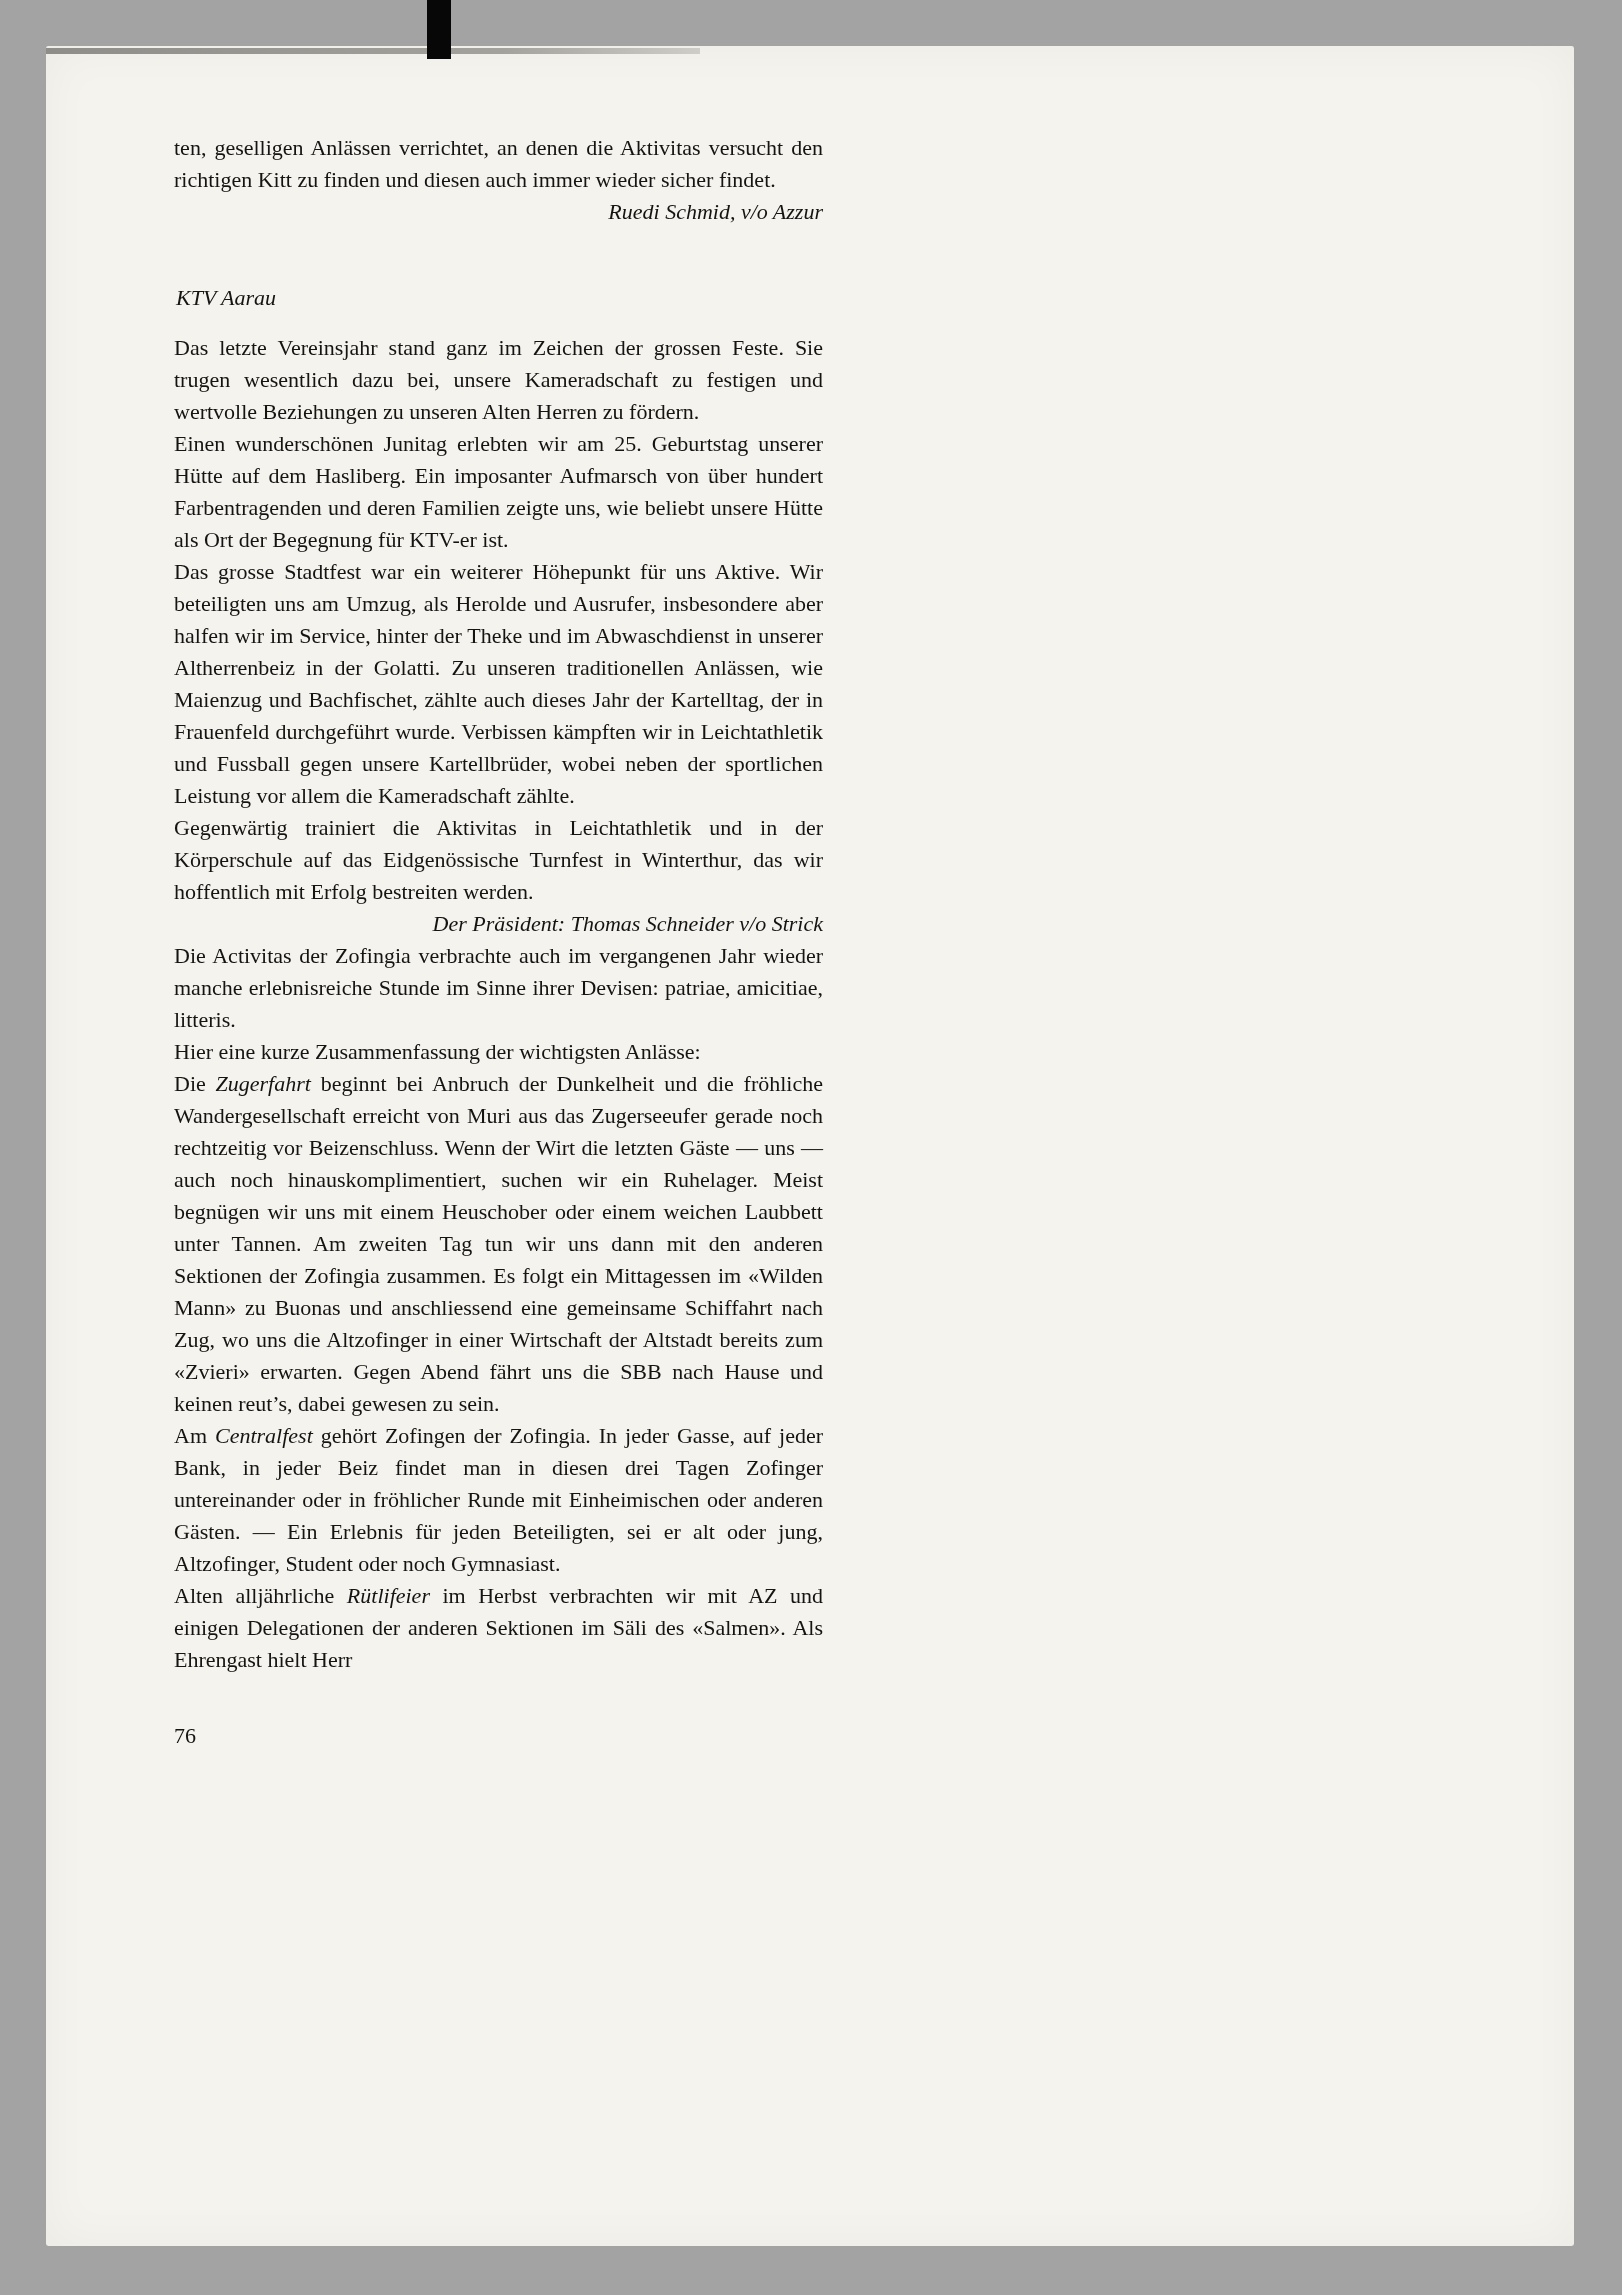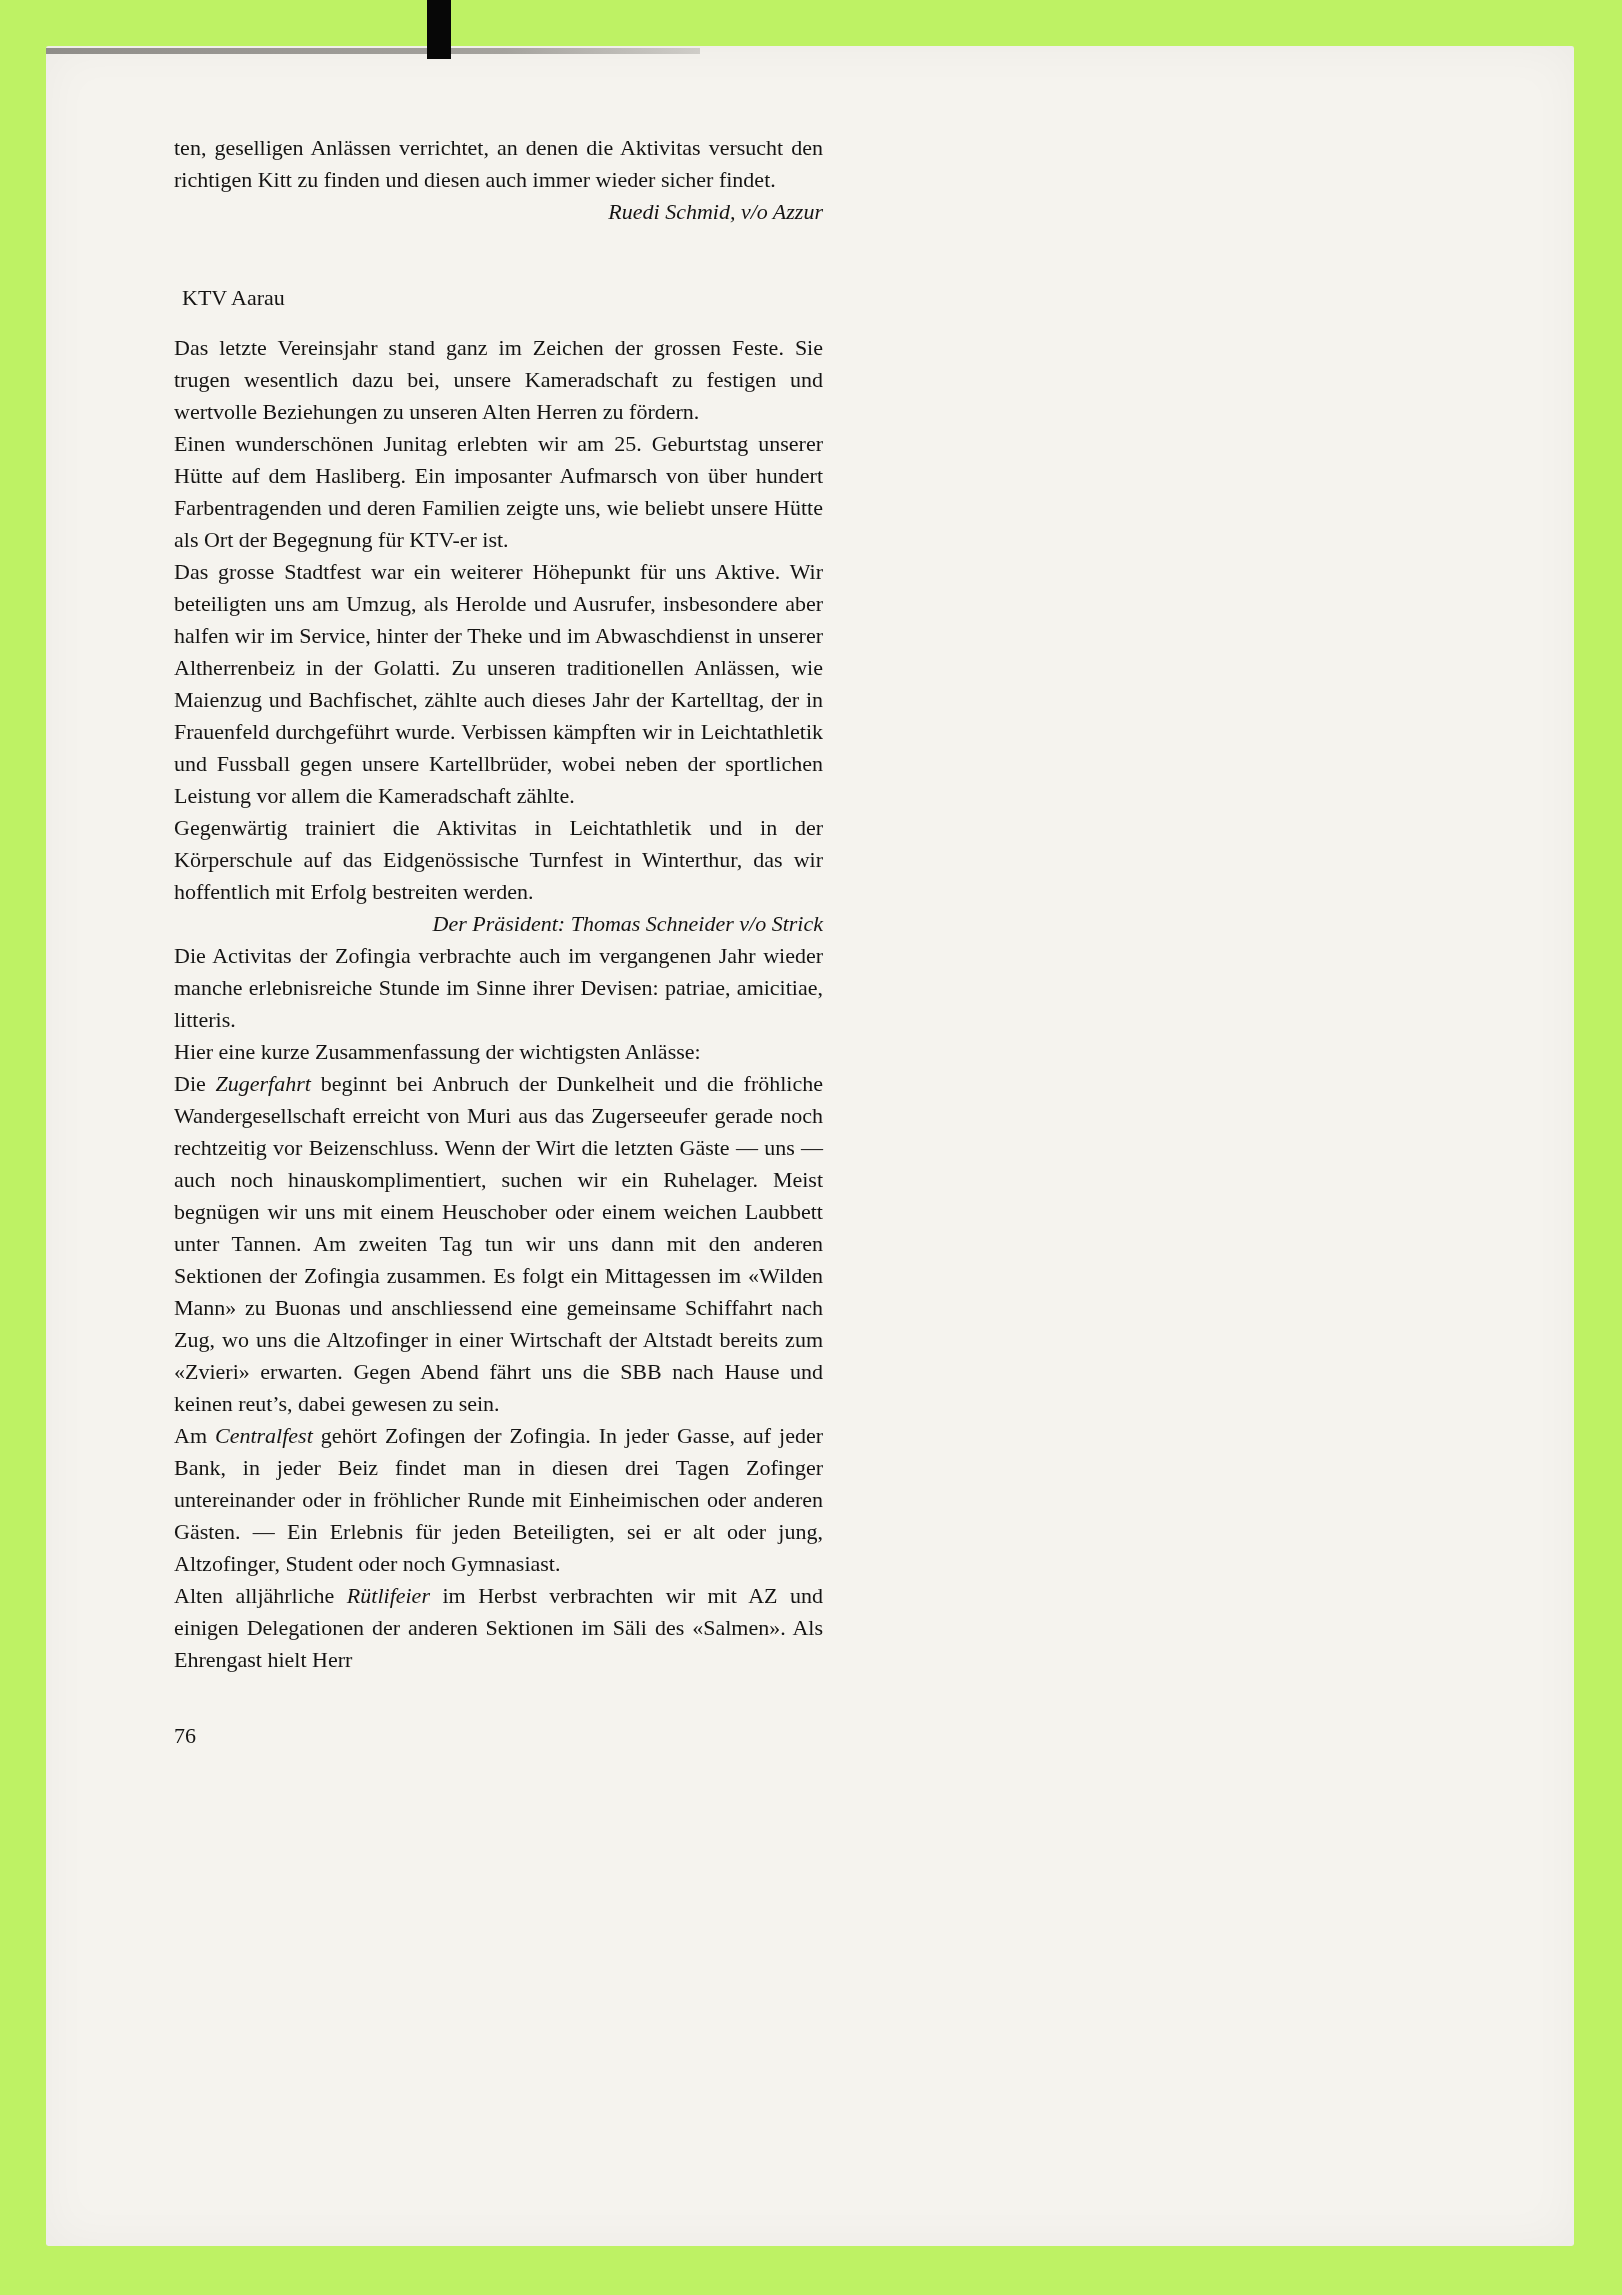--- a/index.html
+++ b/index.html
@@ -4,21 +4,21 @@
 <style>
   html, body {
     margin: 0;
     padding: 0;
     background: #000000;
   }
   .canvas {
     position: relative;
     width: 1622px;
     height: 2295px;
-    background: #bef264;
+    background: #a3a3a3;
     overflow: hidden;
     font-family: "Liberation Serif", "DejaVu Serif", serif;
   }
   .page {
     position: absolute;
     left: 46px;
     top: 46px;
     width: 1528px;
     height: 2200px;
     background: #f5f3ee;
@@ -60,21 +60,22 @@
     hyphens: auto;
   }
   p.sig {
     text-align: right;
     font-style: italic;
   }
   h2.heading {
     font-size: 22px;
     line-height: 32px;
     font-weight: normal;
-    margin: 54px 0 18px 8px;
+    font-style: italic;
+    margin: 54px 0 18px 2px;
   }
   .folio {
     margin-top: 44px;
     font-size: 22px;
     line-height: 32px;
     text-align: left;
   }
   i.inl { font-style: italic; }
 </style>
 </head>

